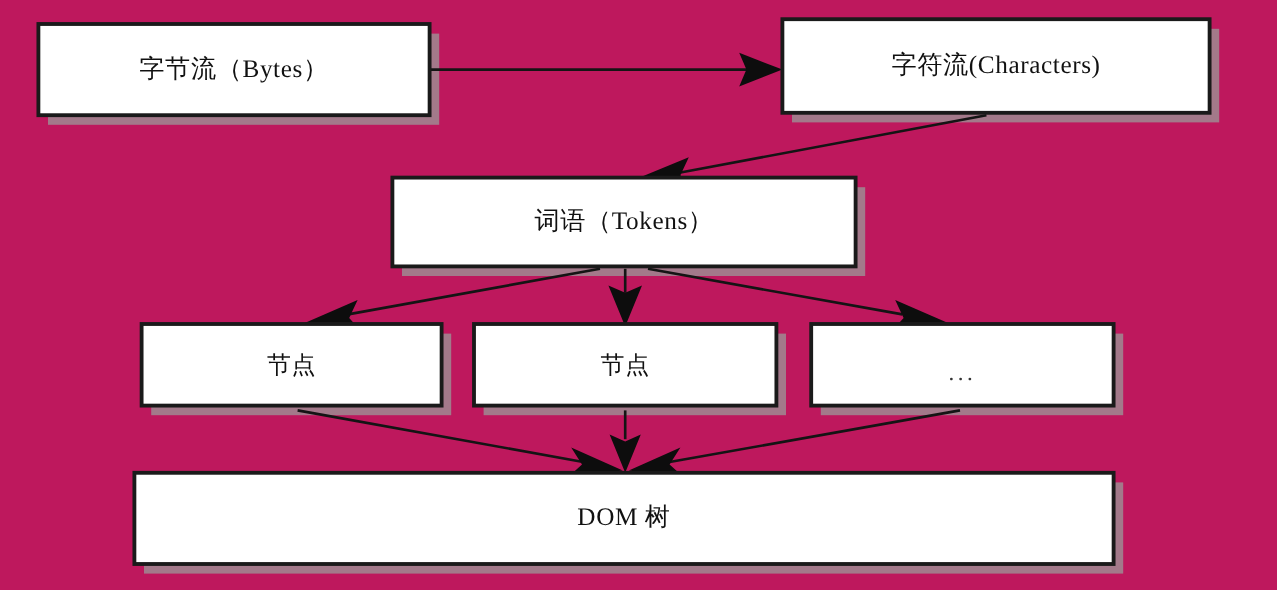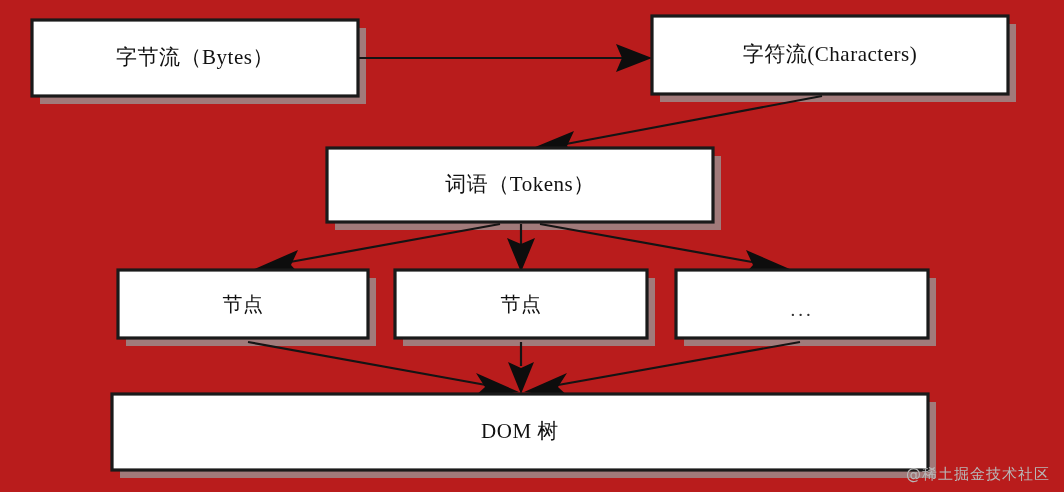--- a/index.html
+++ b/index.html
@@ -7,21 +7,21 @@
     padding: 0;
     background: #ffffff;
   }
   body {
     font-family: "Liberation Serif", "DejaVu Serif", serif;
   }
   #canvas {
     position: relative;
     width: 1064px;
     height: 492px;
-    background: #b91c1c;
+    background: #be185d;
     overflow: hidden;
   }
   #diagram-svg {
     position: absolute;
     top: 0;
     left: 0;
   }
   .node-box-rect {
     fill: #ffffff;
     stroke: #1a1a1a;
@@ -163,15 +163,14 @@
         <text class="ellipsis-label" x="802" y="312">...</text>
       </g>
 
       <g>
         <rect class="node-box-rect" x="112" y="394" width="816" height="76"></rect>
         <text class="box-label" x="520" y="433">DOM 树</text>
       </g>
     </g>
   </svg>
 
-  <div class="watermark">@稀土掘金技术社区</div>
 
 </div>
 
 </body></html>

